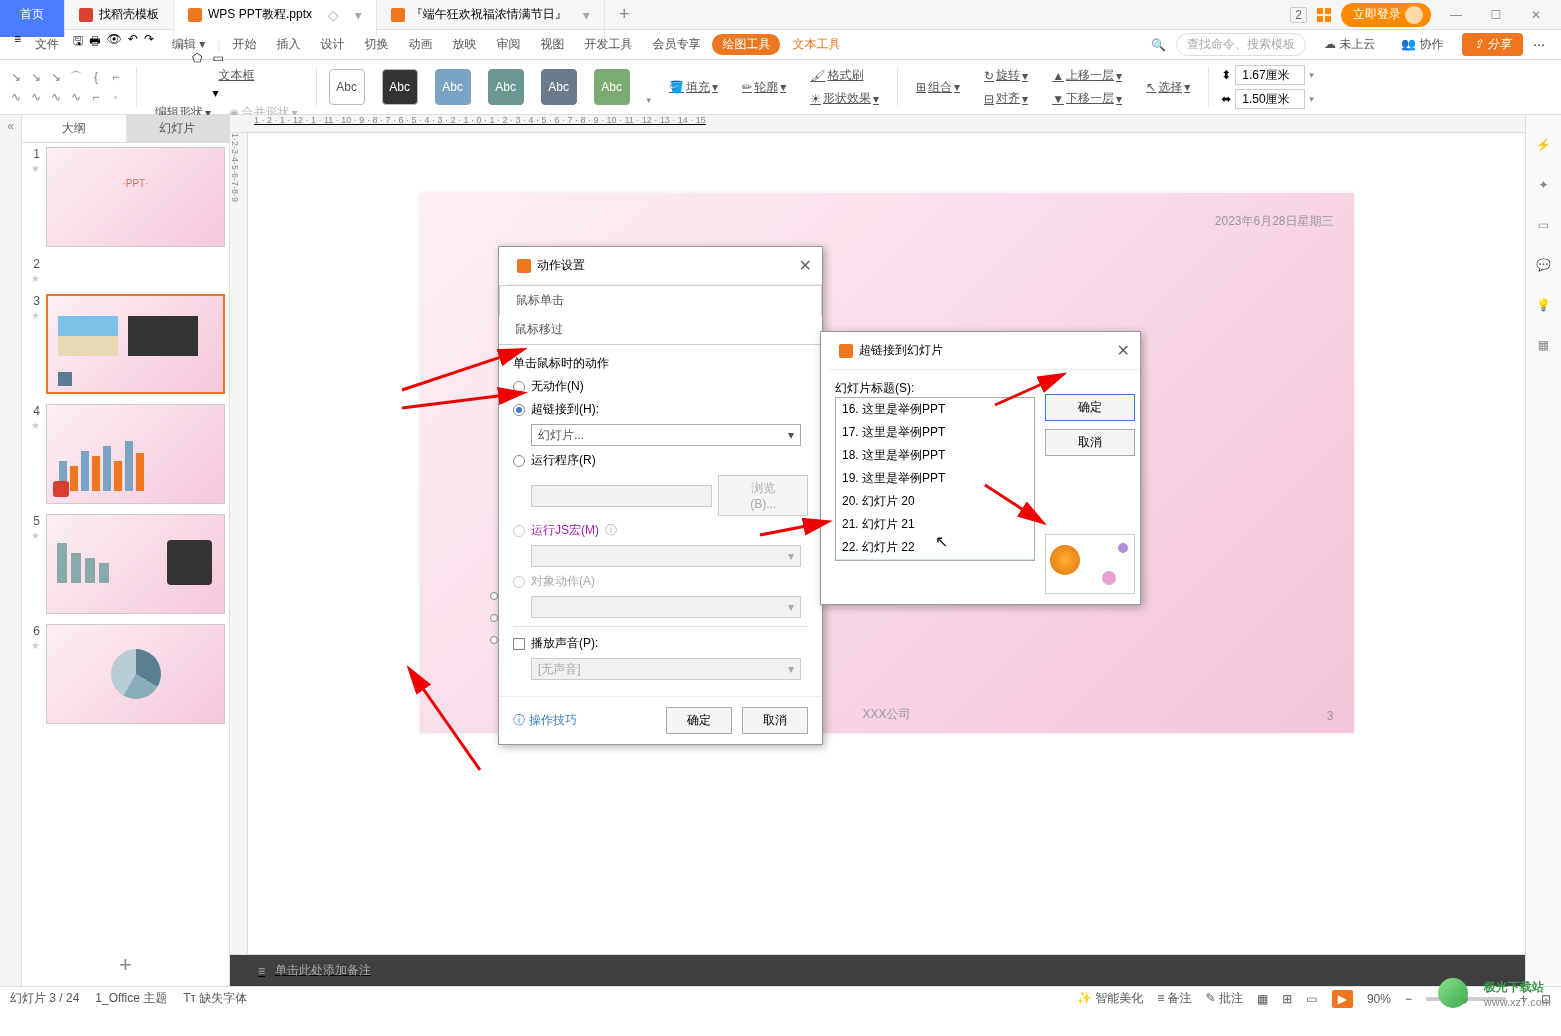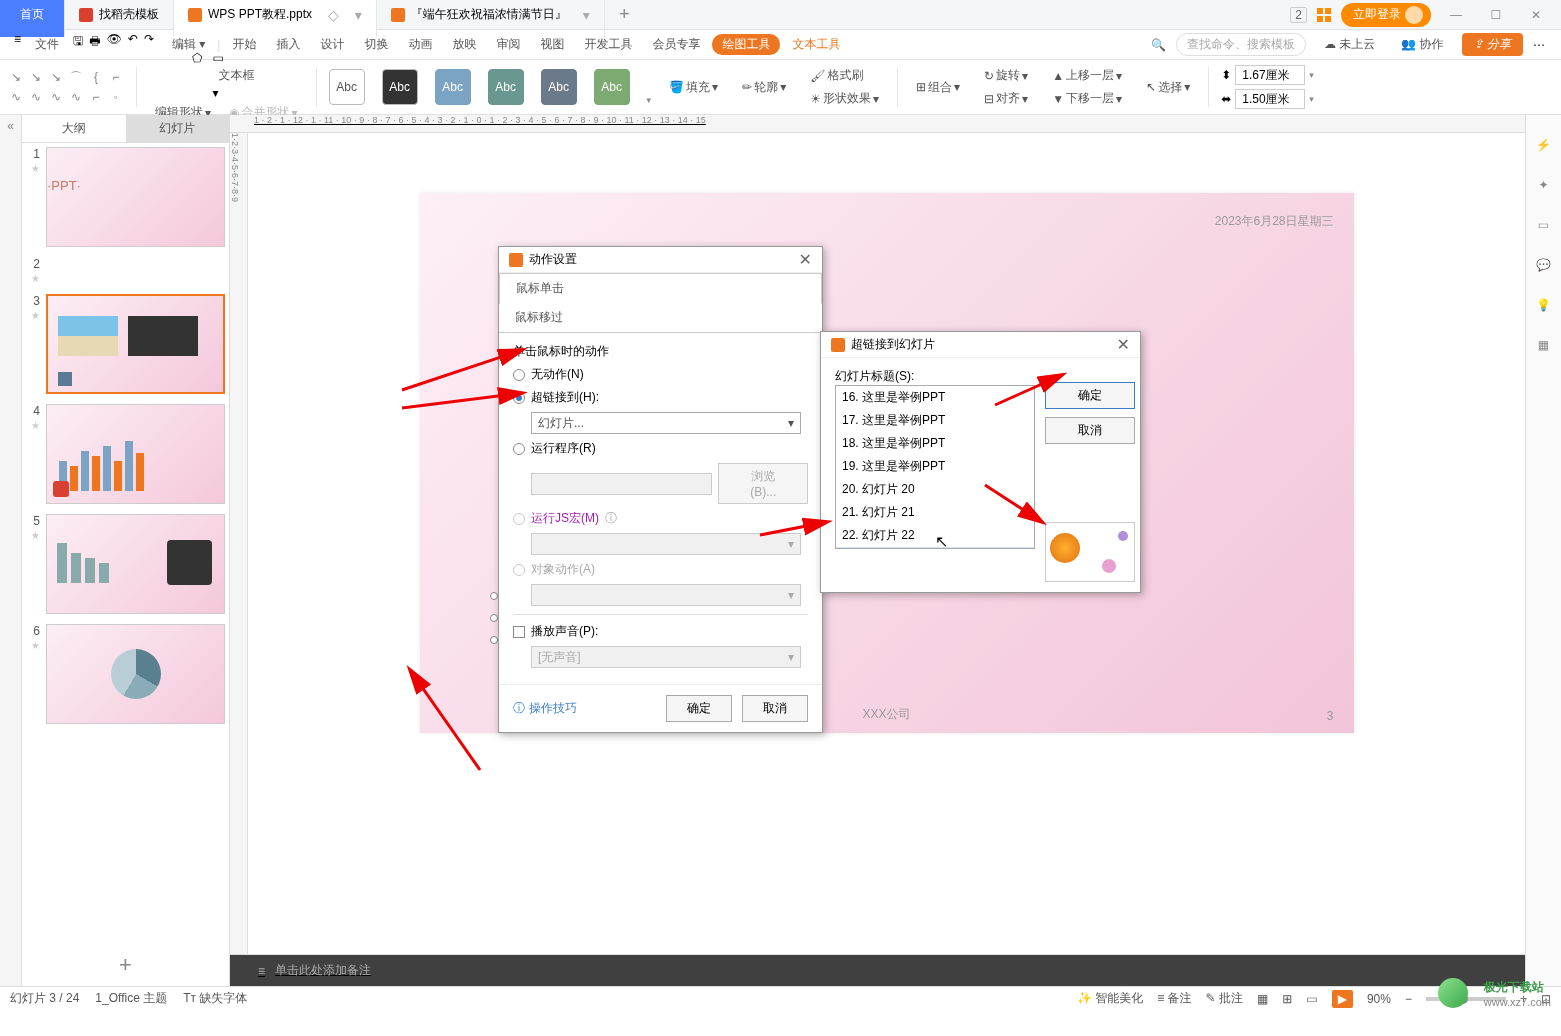--- a/index.html
+++ b/index.html
@@ -31,21 +31,21 @@
 .menubar .right-group { margin-left: auto; display: flex; align-items: center; gap: 10px; padding-right: 8px; }
 .menubar .search { border: 1px solid #ddd; border-radius: 12px; padding: 2px 10px; color: #aaa; width: 130px; }
 .share-btn { background: #ef7620; color: #fff; border-radius: 4px; padding: 3px 12px; font-style: italic; }
 .menu-icon-row { display: flex; gap: 6px; padding: 0 6px; }
 
 
 .ribbon { height: 55px; border-bottom: 1px solid #e0e0e0; display: flex; align-items: center; padding: 0 8px; background: #fff; gap: 12px; }
 .sep { width: 1px; height: 40px; background: #e5e5e5; }
 .shape-grid { display: grid; grid-template-columns: repeat(6, 16px); gap: 4px; }
 .shape-grid div { width: 16px; height: 16px; color: #888; display: flex; align-items: center; justify-content: center; }
-.ribbon-label { color: #555; padding: 2px 6px; display: flex; align-items: center; gap: 2px; }
+.ribbon-label { color: #555; padding: 2px 6px; display: flex; align-items: center; gap: 2px; text-decoration: underline; }
 .abc-box { width: 36px; height: 36px; border: 1px solid #bbb; border-radius: 4px; display: flex; align-items: center; justify-content: center; color: #555; }
 .abc-box.dark { background: #333; color: #fff; }
 .abc-box.blue { background: #7aa3c4; color: #fff; border-color: #7aa3c4; }
 .abc-box.teal { background: #6a9790; color: #fff; border-color: #6a9790; }
 .abc-box.slate { background: #6b7a8a; color: #fff; border-color: #6b7a8a; }
 .abc-box.green { background: #7caa72; color: #fff; border-color: #7caa72; }
 .abc-row { display: flex; gap: 17px; align-items: flex-end; }
 .caret { font-size: 9px; color: #888; }
 .size-input { border: 1px solid #ccc; padding: 2px 6px; width: 70px; height: 20px; }
 .size-row { display: flex; align-items: center; gap: 4px; }
@@ -86,21 +86,21 @@
 .right-rail div { width: 20px; height: 20px; color: #888; display: flex; align-items: center; justify-content: center; }
 
 
 .statusbar { height: 24px; border-top: 1px solid #ddd; display: flex; align-items: center; padding: 0 10px; gap: 16px; color: #555; }
 .statusbar .right { margin-left: auto; display: flex; gap: 14px; align-items: center; }
 .zoom-slider { width: 80px; height: 4px; background: #ccc; position: relative; }
 .zoom-slider::after { content: ''; position: absolute; left: 40%; top: -3px; width: 10px; height: 10px; background: #888; border-radius: 50%; }
 
 
 .dialog { position: absolute; background: #fff; border: 1px solid #999; box-shadow: 2px 2px 8px rgba(0,0,0,0.3); }
-.dlg-title { height: 26px; display: flex; align-items: center; padding: 0 10px; gap: 6px; border-bottom: 1px solid #eee; }
+.dlg-title { height: 38px; display: flex; align-items: center; padding: 0 10px; gap: 6px; border-bottom: 1px solid #eee; margin-left: 8px; }
 .dlg-title .close { margin-left: auto; font-size: 16px; color: #666; cursor: pointer; }
 .dlg-tabs { display: flex; border-bottom: 1px solid #ccc; flex-direction: column; }
 .dlg-tabs div { padding: 6px 16px; color: #555; cursor: pointer; }
 .dlg-tabs div.active { border: 1px solid #ccc; border-bottom: 1px solid #fff; margin-bottom: -1px; background: #fff; }
 .dlg-body { padding: 10px 14px; }
 .dlg-row { margin: 6px 0; display: flex; align-items: center; gap: 6px; }
 .radio { width: 12px; height: 12px; border: 1px solid #888; border-radius: 50%; display: inline-flex; align-items: center; justify-content: center; }
 .radio.on::after { content: ''; width: 6px; height: 6px; background: #3a7cc8; border-radius: 50%; }
 .radio.dis { border-color: #ccc; }
 .combo { width: 270px; height: 22px; border: 1px solid #aaa; background: #fff; display: flex; align-items: center; padding: 0 6px; color: #555; }
@@ -286,21 +286,21 @@
       <div>大纲</div>
       <div class="active">幻灯片</div>
     </div>
     <div class="thumb-list">
       <div class="thumb-item">
           <div class="thumb-side">
             <div class="thumb-num">1</div>
             <div class="thumb-star">★</div>
           </div>
           <div class="thumb-img">
-            <div style="padding-top:30px;font-size:13px;color:#c76">·PPT·</div>
+            <div style="text-align:center;padding-top:30px;font-size:10px;color:#c76">·PPT·</div>
           </div>
         </div>
       <div class="thumb-item">
           <div class="thumb-side">
             <div class="thumb-num">2</div>
             <div class="thumb-star">★</div>
           </div>
         </div>
       <div class="thumb-item">
           <div class="thumb-side">

